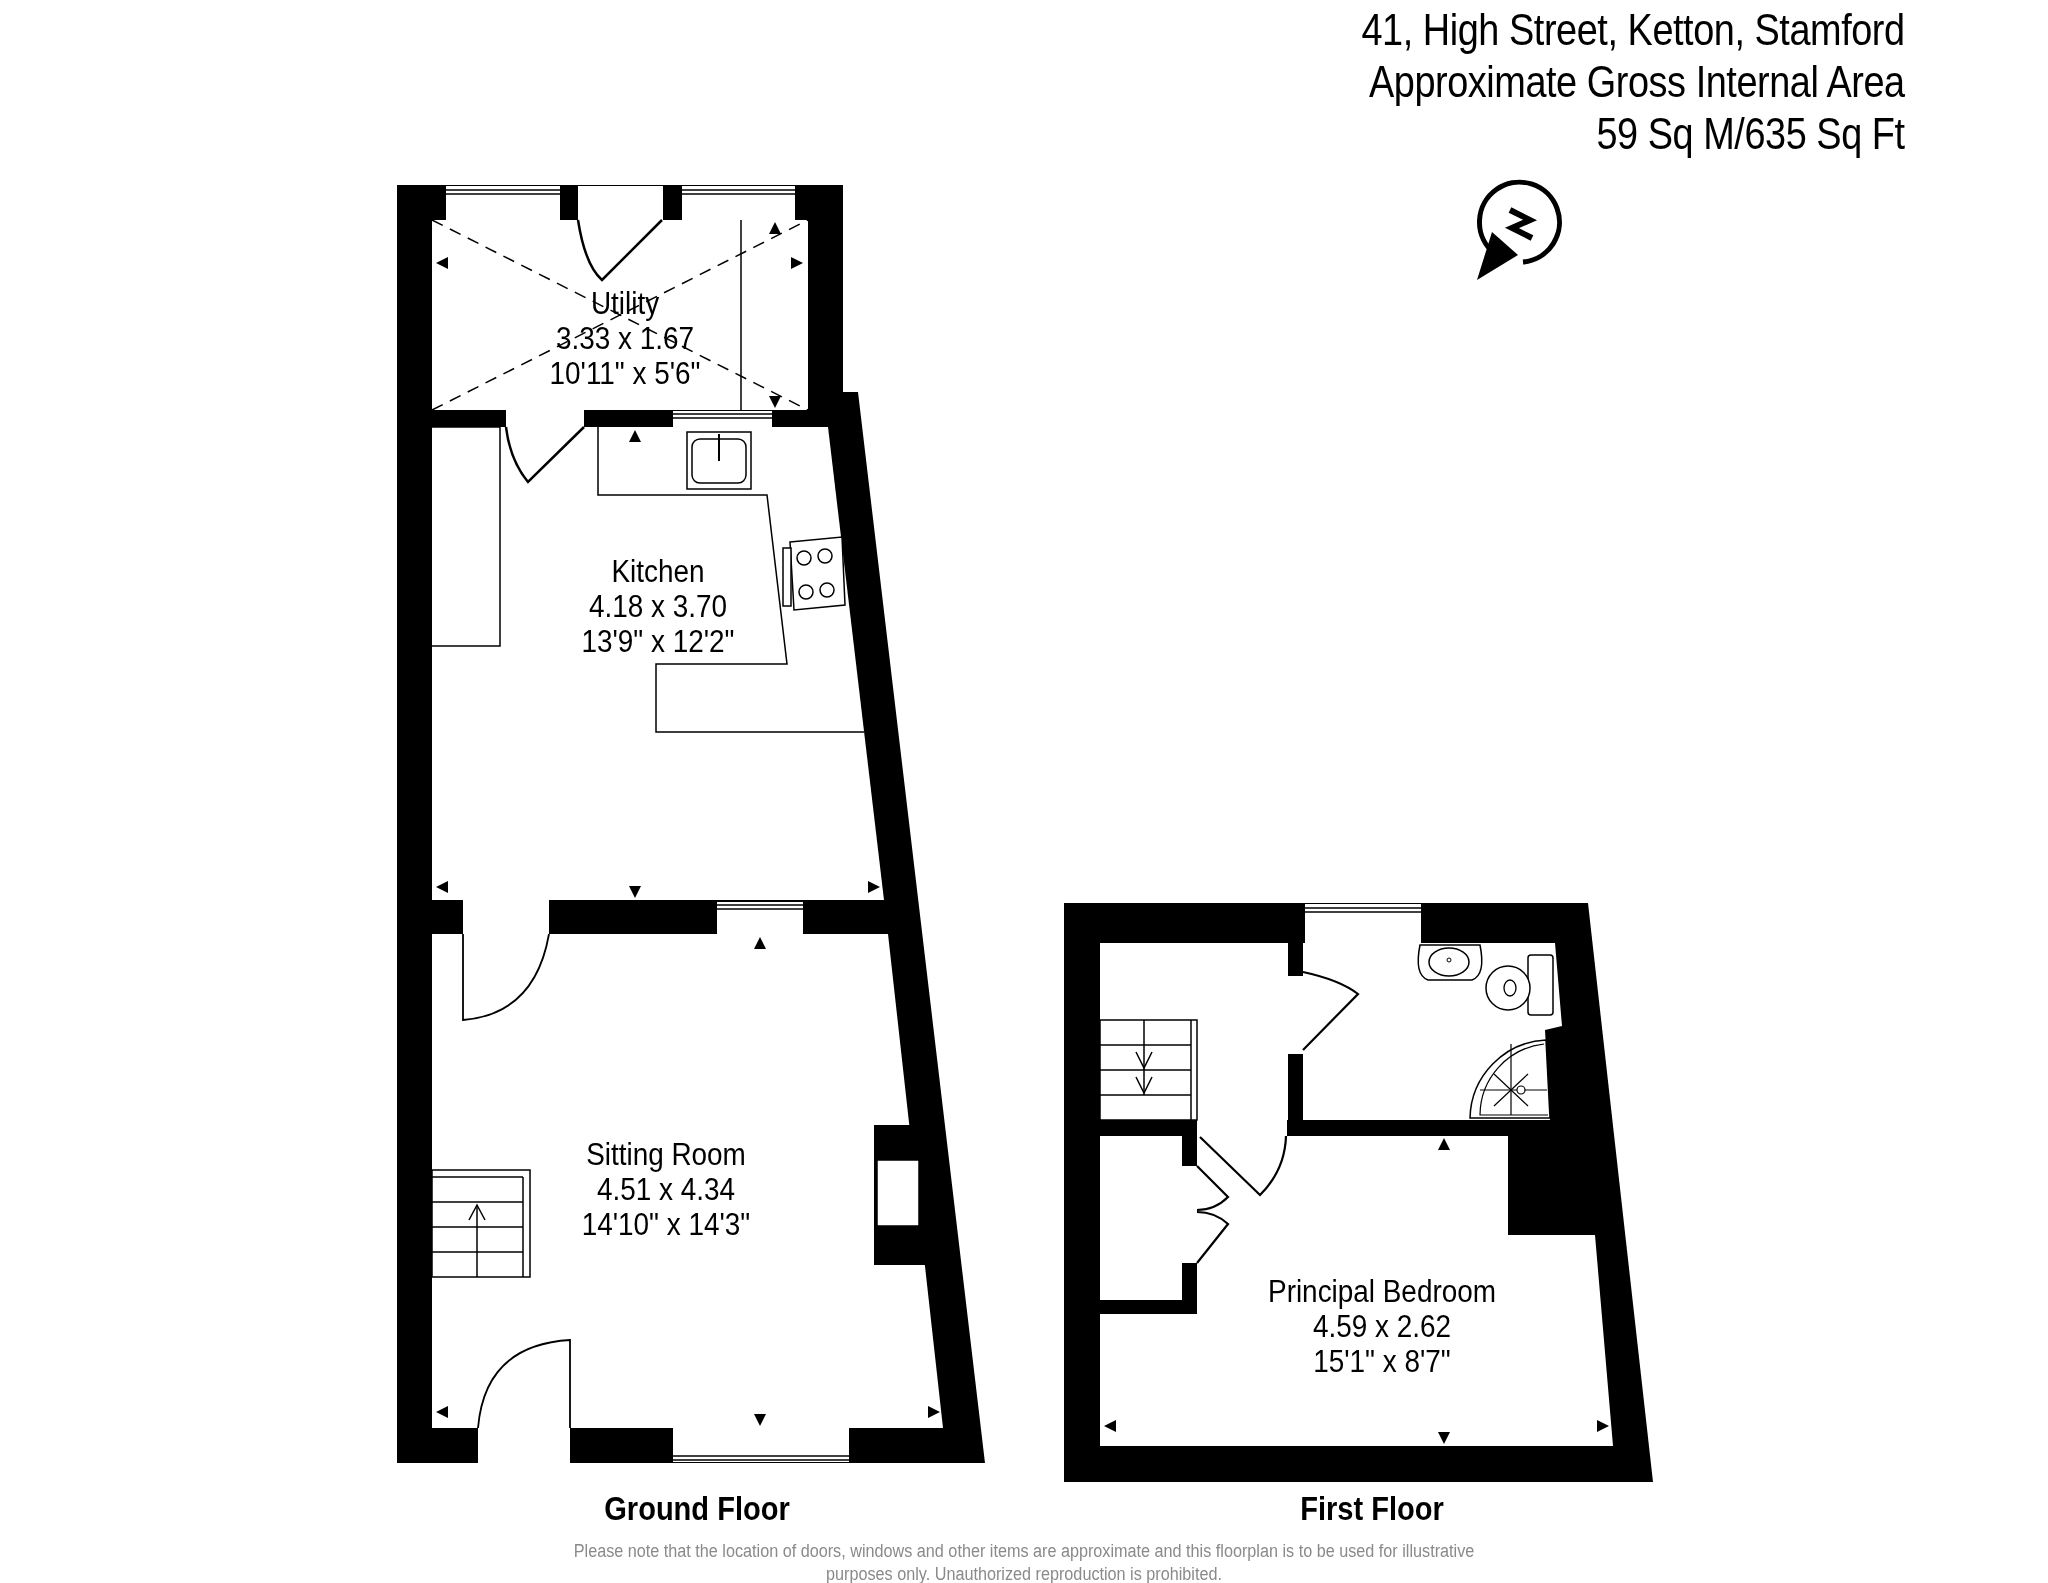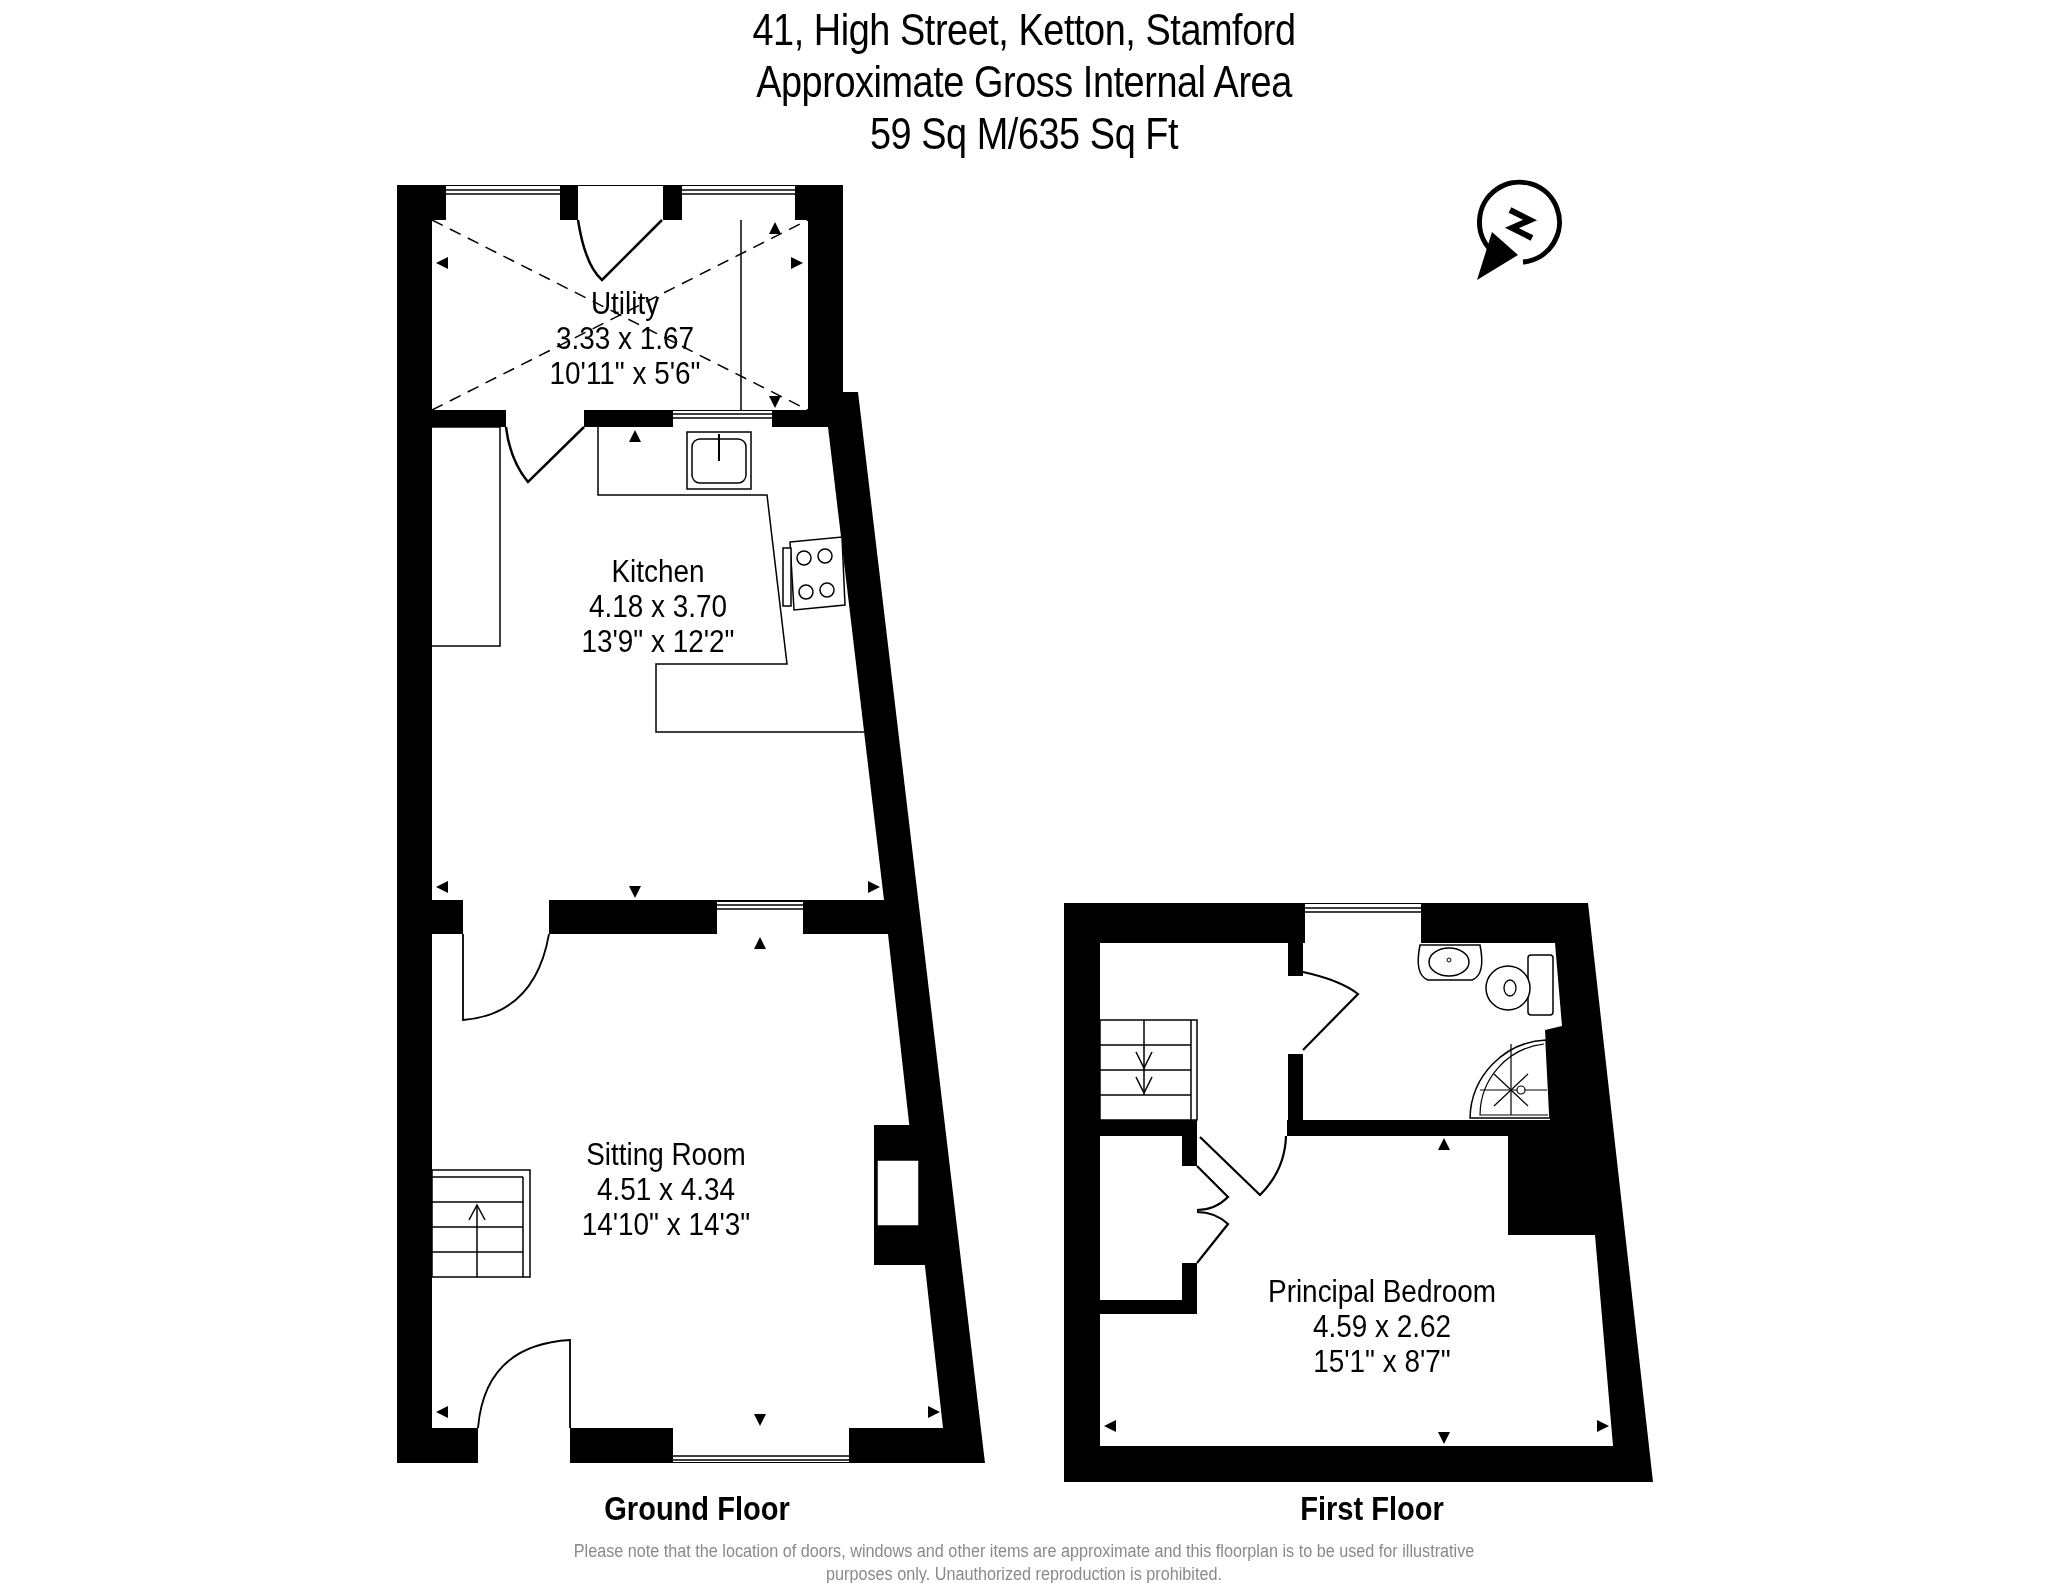--- a/index.html
+++ b/index.html
@@ -1,17 +1,17 @@
 <!DOCTYPE html>
 <html><head>
 <meta charset="utf-8">
 <style>
   html, body { margin: 0; padding: 0; background: #ffffff; }
   body { width: 2048px; height: 1583px; position: relative; overflow: hidden; font-family: "Liberation Sans", "DejaVu Sans", sans-serif; color: #000; }
-  .title-block { position: absolute; left: 0; top: 4px; width: 2048px; text-align: center; }
+  .title-block { position: absolute; left: 0; top: 4px; width: 2048px; text-align: right; }
   .title-line { display: block; font-size: 44px; line-height: 52px; letter-spacing: -0.5px; transform: scaleX(0.86); transform-origin: center; white-space: nowrap; }
   .plan { position: absolute; left: 0; top: 0; width: 2048px; height: 1583px; }
   .room-label { position: absolute; text-align: center; white-space: nowrap; transform: translateX(-50%) scaleX(0.9); font-size: 31px; line-height: 35px; }
   .room-label span { display: block; }
   .floor-label { position: absolute; top: 1490px; font-weight: bold; font-size: 33px; transform: translateX(-50%) scaleX(0.88); white-space: nowrap; }
   .disclaimer { position: absolute; left: 0; top: 1540px; width: 2048px; text-align: center; color: #8a8a8a; font-size: 18px; line-height: 23px; }
   .disclaimer span { display: block; transform: scaleX(0.9); }
 </style>
 </head>
 <body>

